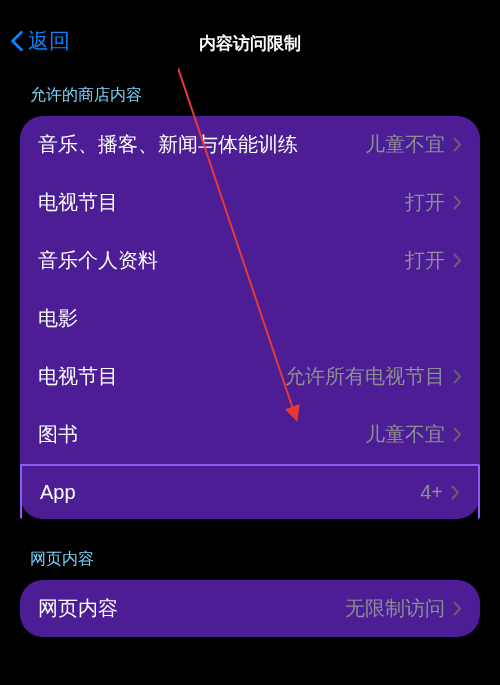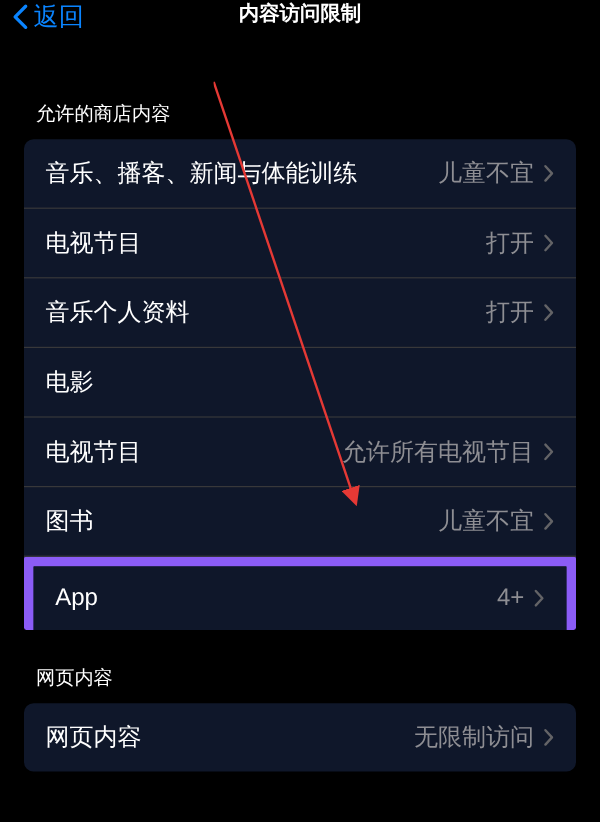--- a/index.html
+++ b/index.html
@@ -10,21 +10,21 @@
     }
     body {
       background: #000000;
       width: 500px;
       height: 685px;
       overflow: hidden;
       position: relative;
     }
     .header {
       display: flex;
-      align-items: flex-start;
+      align-items: flex-end;
       height: 55px;
       position: relative;
       padding: 0 10px;
     }
     .back-button {
       display: flex;
       align-items: center;
       color: #0a84ff;
       font-size: 21px;
       cursor: pointer;
@@ -39,27 +39,27 @@
       left: 50%;
       transform: translateX(-50%);
       color: #ffffff;
       font-size: 17px;
       font-weight: 600;
     }
     .content {
       padding: 0;
     }
     .section-header {
-      color: #ffffff;
+      color: #7dd3fc;
       font-size: 16px;
       padding: 30px 30px 10px 30px;
     }
     .section-group {
-      background: #0f172a;
-      border-radius: 8px;
+      background: #4c1d95;
+      border-radius: 23px;
       margin: 0 20px;
     }
     .row {
       display: flex;
       align-items: center;
       justify-content: space-between;
       padding: 15px 18px;
       border-bottom: 1px solid #38383a;
       cursor: pointer;
       position: relative;
@@ -78,21 +78,21 @@
     }
     .row-value {
       color: #8e8e93;
       font-size: 20px;
     }
     .chevron-right {
       width: 9px;
       height: 15px;
     }
     .highlight-box {
-      border: 8px solid #8b5cf6;
+      border: 2px solid #8b5cf6;
       border-radius: 2px;
     }
     .arrow-annotation {
       position: absolute;
       top: 68px;
       left: 178px;
       pointer-events: none;
       z-index: 100;
     }
   </style>

